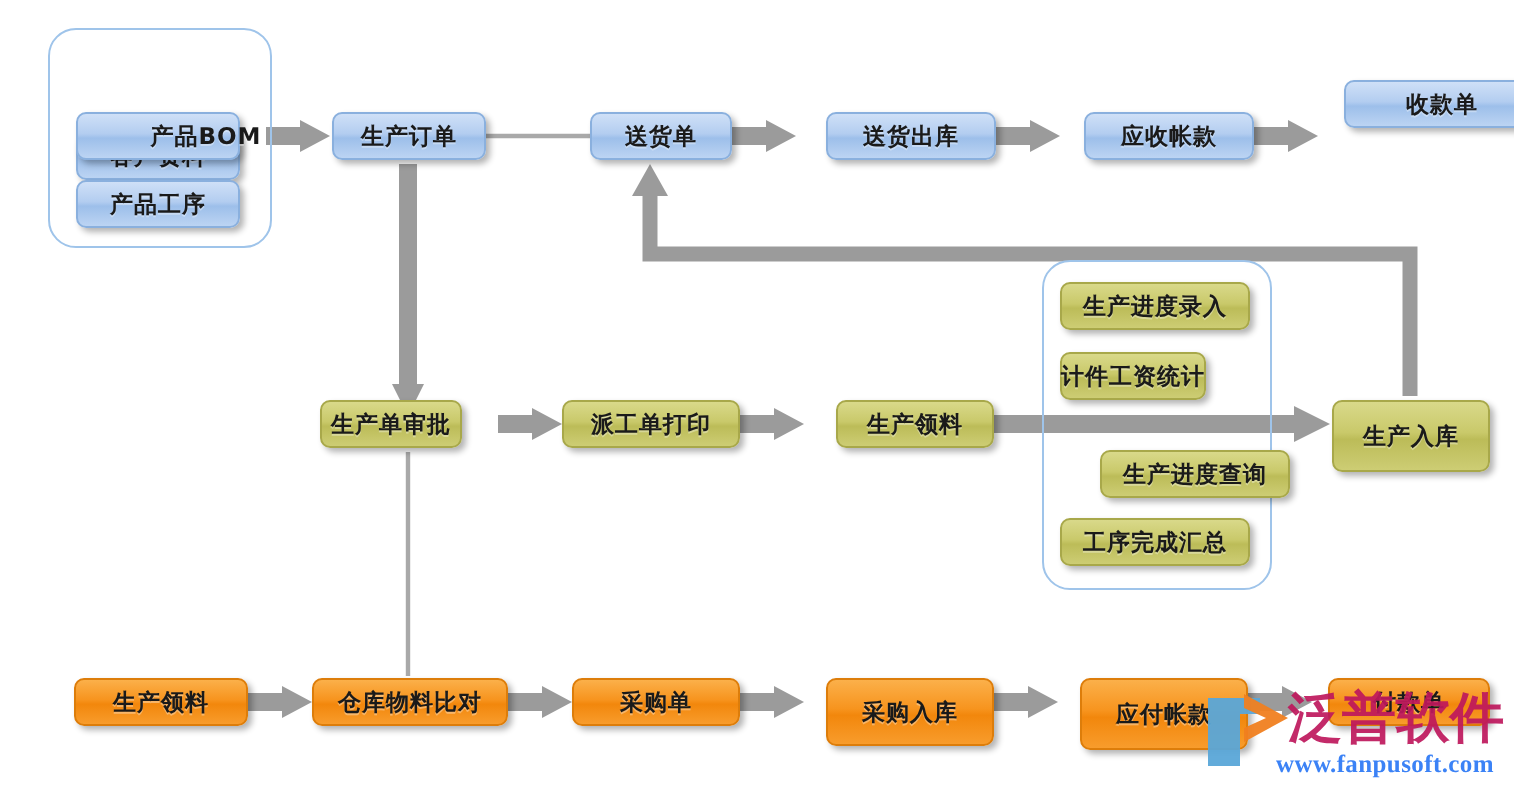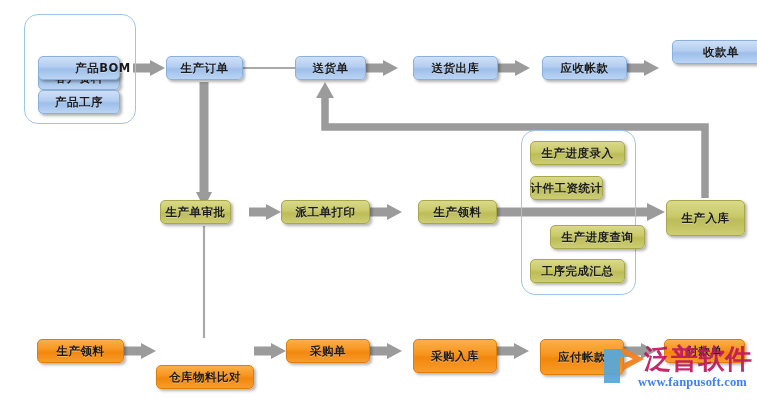--- a/index.html
+++ b/index.html
@@ -176,21 +176,21 @@
   <div class="node olive" style="left:281px;top:200px;width:89px;height:24px;">派工单打印</div>
   <div class="node olive" style="left:418px;top:200px;width:79px;height:24px;">生产领料</div>
   <div class="node olive" style="left:666px;top:200px;width:79px;height:36px;">生产入库</div>
 
   <div class="node olive" style="left:530px;top:141px;width:95px;height:24px;">生产进度录入</div>
   <div class="node olive" style="left:530px;top:176px;width:73px;height:24px;">计件工资统计</div>
   <div class="node olive" style="left:530px;top:225px;width:95px;height:24px;margin-left:20px;">生产进度查询</div>
   <div class="node olive" style="left:530px;top:259px;width:95px;height:24px;">工序完成汇总</div>
 
   <div class="node orange" style="left:37px;top:339px;width:87px;height:24px;">生产领料</div>
-  <div class="node orange" style="left:156px;top:339px;width:98px;height:24px;margin-top:26px;">仓库物料比对</div>
+  <div class="node orange" style="left:156px;top:339px;width:98px;height:24px;">仓库物料比对</div>
   <div class="node orange" style="left:286px;top:339px;width:84px;height:24px;">采购单</div>
   <div class="node orange" style="left:413px;top:339px;width:84px;height:34px;">采购入库</div>
   <div class="node orange" style="left:540px;top:339px;width:84px;height:36px;">应付帐款</div>
   <div class="node orange" style="left:664px;top:339px;width:81px;height:24px;">付款单</div>
 
   <div id="watermark">
     <svg width="48" height="46" viewBox="0 0 48 46" style="position:absolute;left:0;top:4px;" xmlns="http://www.w3.org/2000/svg">
       <path d="M4,6 L30,6 L30,14 L20,14 L20,40 L4,40 Z" fill="#5aa7d8" opacity="0.95"></path>
       <path d="M22,4 L44,16 L22,28 L22,21 L33,16 L22,11 Z" fill="#f08020" opacity="0.95"></path>
     </svg>

